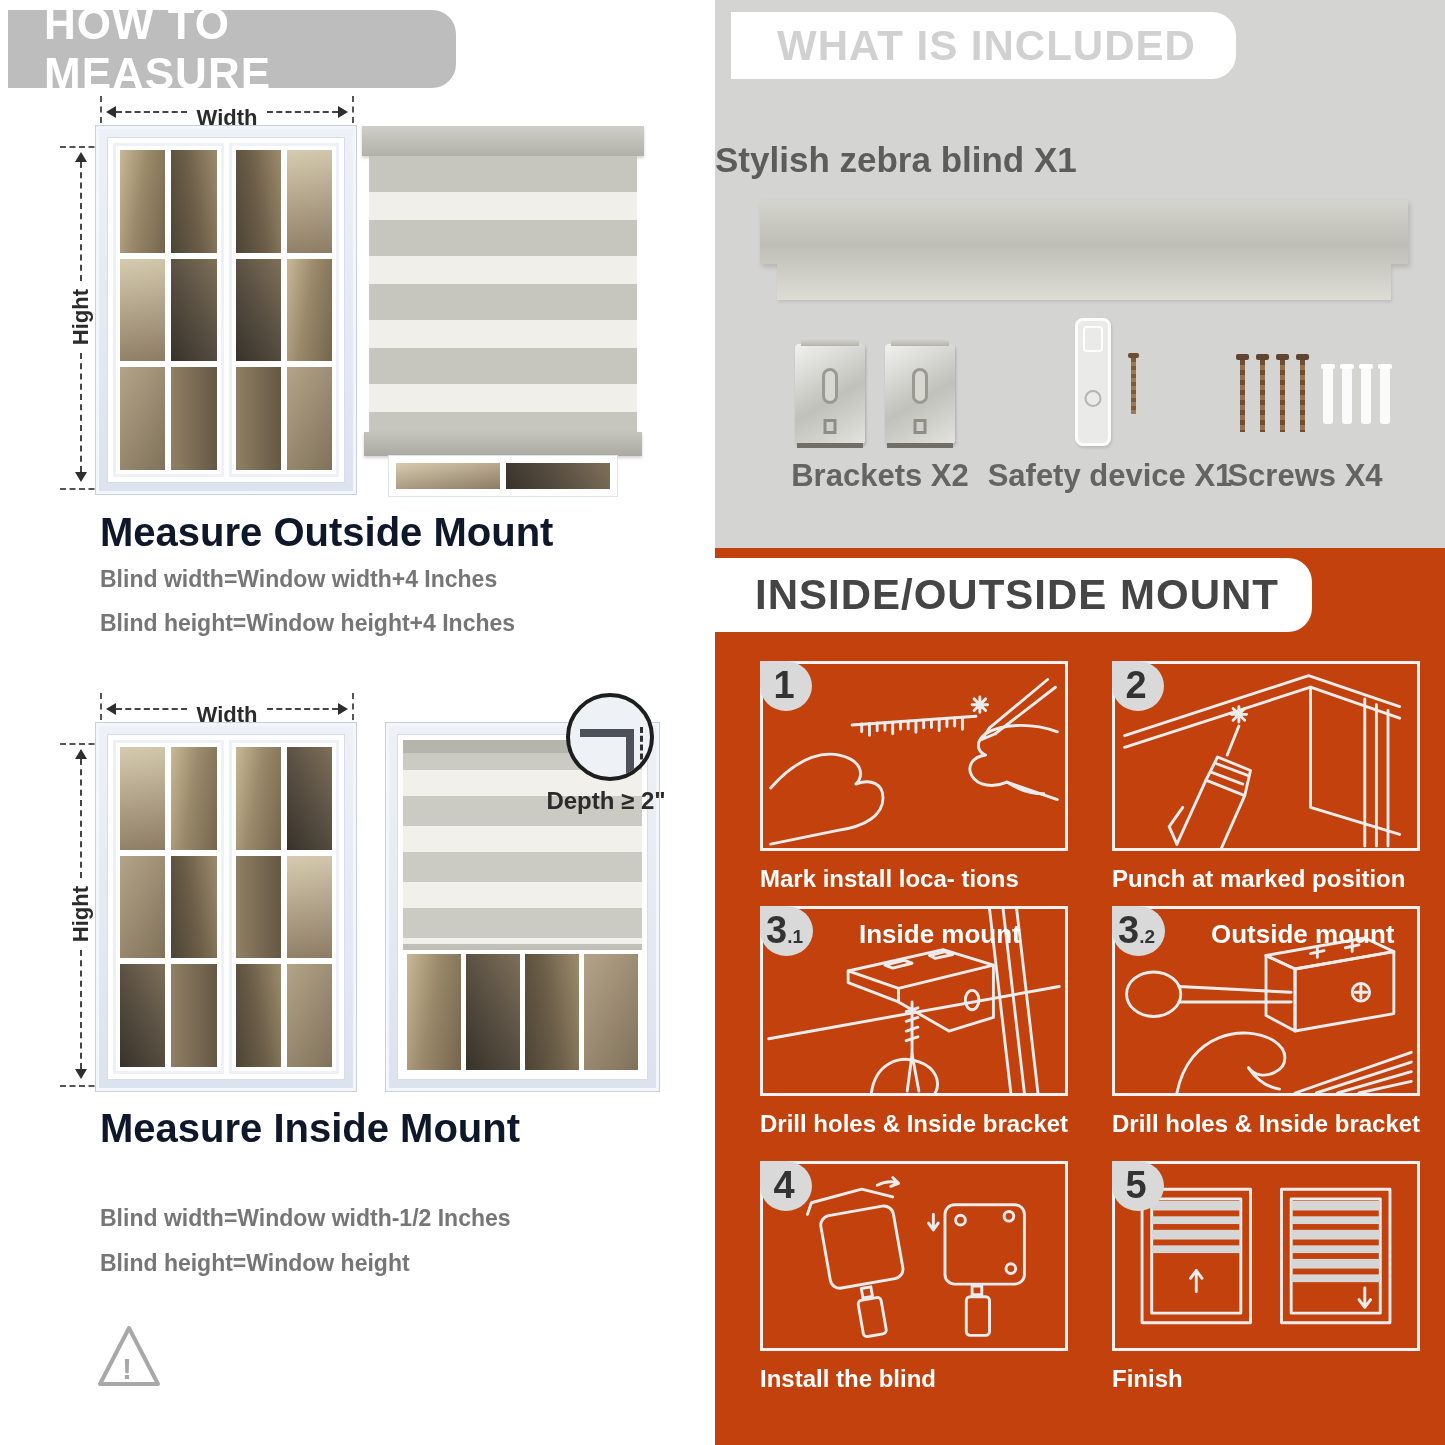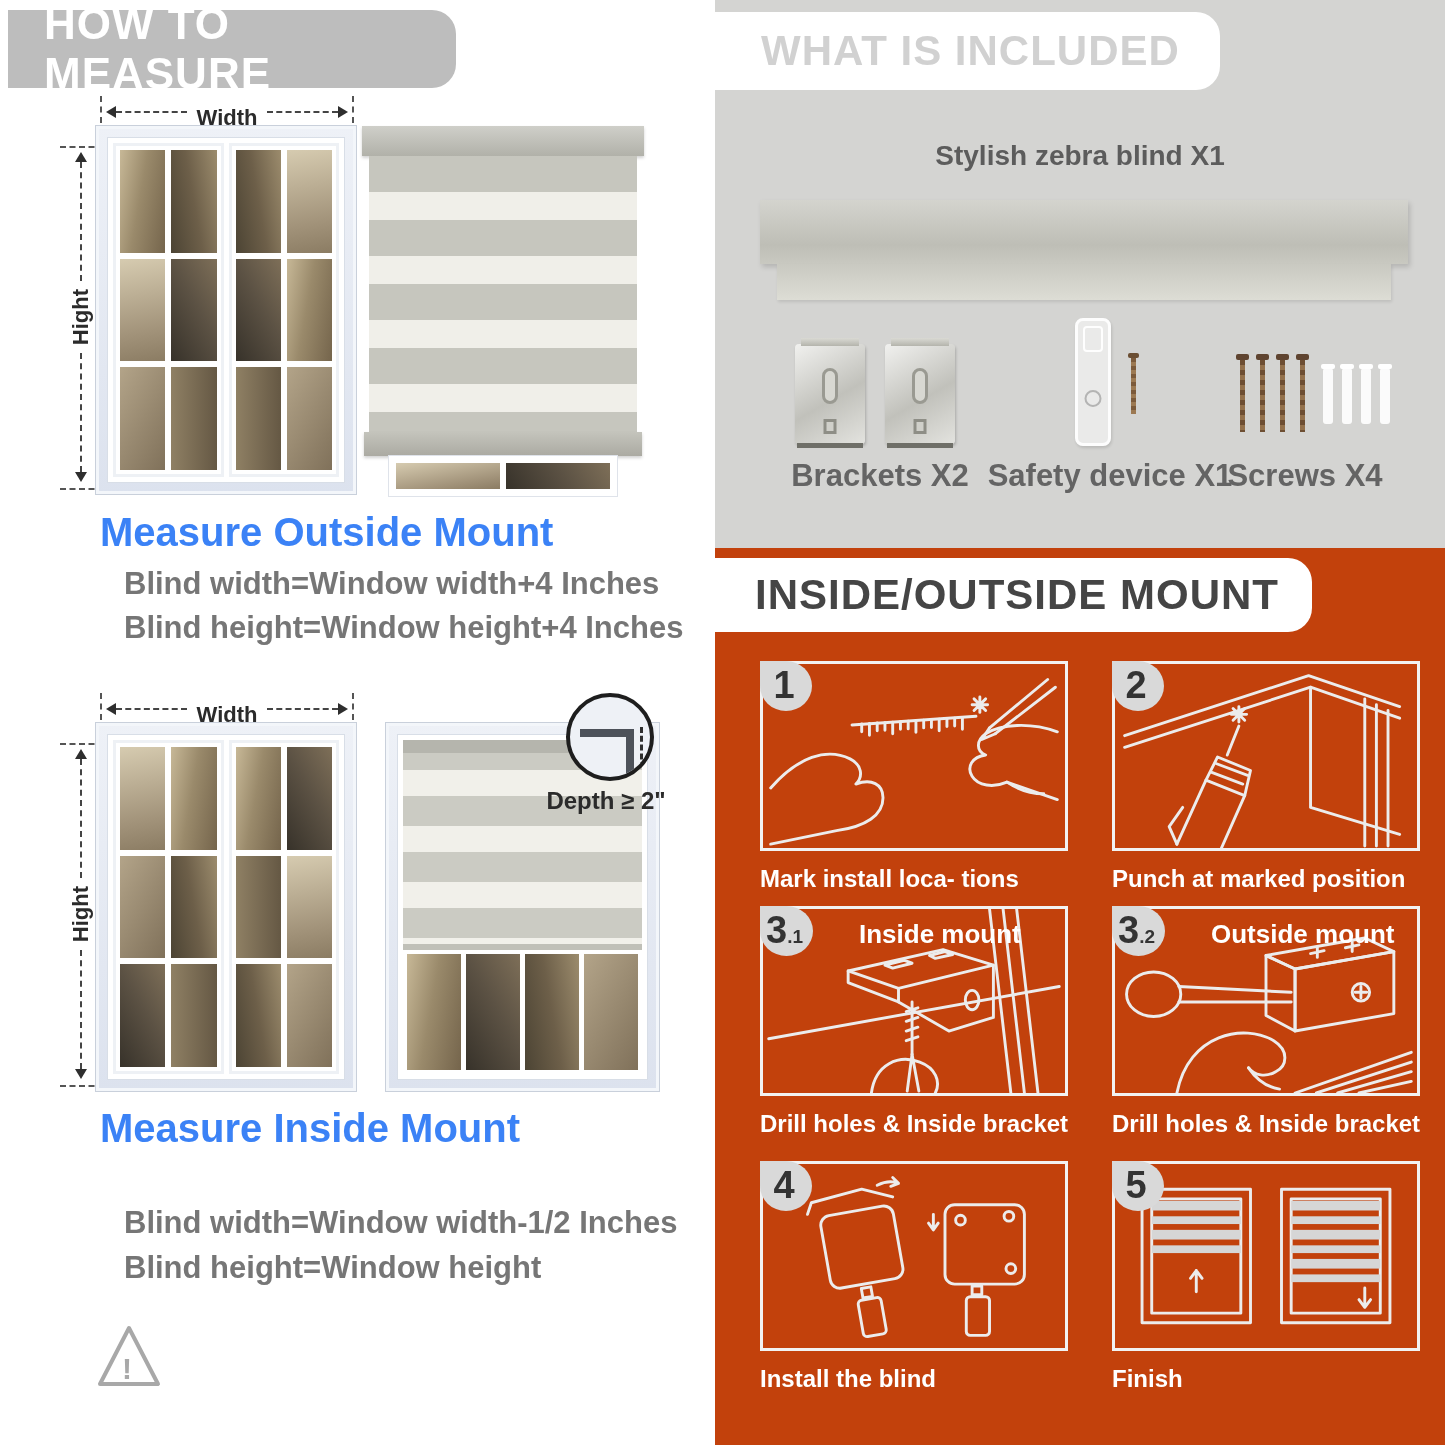--- a/index.html
+++ b/index.html
@@ -45,22 +45,22 @@
   
   .blind1 { position:absolute; left:362px; top:126px; width:282px; }
   .b-head { height:30px; background:linear-gradient(180deg,#cfcfc9,#b1b1a9); box-shadow:0 2px 3px rgba(0,0,0,.18); }
   .b-body { margin:0 7px; height:276px;
     background:repeating-linear-gradient(180deg,#c6c6be 0px,#c6c6be 36px,#f0efe9 36px,#f0efe9 64px); }
   .b-bot { height:24px; margin:0 2px; background:linear-gradient(180deg,#c4c4bc,#abaaa2); box-shadow:0 2px 3px rgba(0,0,0,.18); }
   .b-win { margin:0 auto; width:228px; height:40px; border:7px solid #fff;
     outline:1px solid #dfe3ea; display:flex; gap:6px; background:#fff; }
   .b-win div { flex:1; }
 
-  .h2 { position:absolute; left:100px; font-weight:bold; font-size:40px; color:#3b82f6; }
-  .mline { position:absolute; left:100px; font-weight:bold; font-size:31px; color:#767676;margin-left:24px; }
+  .h2 { position:absolute; left:100px; font-weight:bold; font-size:40px; color:#0f172a; }
+  .mline { position:absolute; left:100px; font-weight:bold; font-size:23px; color:#767676; }
 
   
   .win-inside { position:absolute; left:385px; top:722px; width:275px; height:370px;
     background:linear-gradient(180deg,#eef1f7,#dce2ee); border:1px solid #c9d0db;
     box-shadow:inset 0 0 0 3px #f3f6fa; }
   .iwrap { position:absolute; left:12px; top:12px; right:12px; bottom:12px;
     background:#fff; border:5px solid #fff; outline:1px solid #d8dee7;
     display:flex; flex-direction:column; }
   .iblind { height:63%; position:relative; border-bottom:6px solid #c0c0b8;
     background:repeating-linear-gradient(180deg,#cbcbc3 0px,#cbcbc3 30px,#f1f0ea 30px,#f1f0ea 56px); }
@@ -76,25 +76,25 @@
     font-size:24px; color:#2b2b2b; text-align:center; z-index:7; }
 
   
   .warn-tri { position:absolute; left:96px; top:1322px; }
   .warn-glyph { position:absolute; left:122px; top:1352px; font-weight:bold; font-size:30px; color:#a8a8a8; }
   .warn-text { position:absolute; left:172px; top:1320px; width:420px; font-weight:bold;
     font-size:24px; line-height:31px; color:#a3a3a3; }
 
   
   .panel-light { position:absolute; left:715px; top:0; width:730px; height:548px; background:#d4d4d2; }
-  .hdr-white-light { position:absolute; left:0; top:12px; width:505px; height:78px;
+  .hdr-white-light { position:absolute; left:16px; top:12px; width:505px; height:67px;
     background:#fff; border-radius:0 24px 24px 0; display:flex; align-items:center; }
   .hdr-white-light span { color:#d1d1d1; font-weight:bold; font-size:42px; letter-spacing:1px; padding-left:46px; }
-  .blind-label { position:absolute; left:0; top:140px; width:100%; text-align:center;
-    font-weight:bold; font-size:28px; color:#5c5c5c; }
+  .blind-label { position:absolute; left:0; top:140px; width:100%; text-align:left;
+    font-weight:bold; font-size:35px; color:#5c5c5c; }
   .hr-main { position:absolute; left:45px; top:200px; width:648px; height:64px;
     background:linear-gradient(180deg,#d4d4ce,#bebeb6 70%,#c9c9c1); box-shadow:2px 3px 5px rgba(0,0,0,.15); }
   .hr-sub { position:absolute; left:62px; top:264px; width:614px; height:36px;
     background:linear-gradient(180deg,#c9c9c1,#dddDd5); box-shadow:1px 2px 3px rgba(0,0,0,.1); }
   .item-group { position:absolute; display:flex; align-items:flex-end; justify-content:center; }
   .bracket { width:70px; height:100px; border-radius:4px; position:relative;
     background:linear-gradient(150deg,#f1f1ef,#c1c1bb 55%,#e3e3df); box-shadow:1px 2px 3px rgba(0,0,0,.2); }
   .bracket::before { content:""; position:absolute; left:6px; right:6px; top:-6px; height:8px;
     background:linear-gradient(180deg,#dadad4,#b4b4ac); }
   .bracket .slot { position:absolute; left:50%; top:24px; transform:translateX(-50%);

